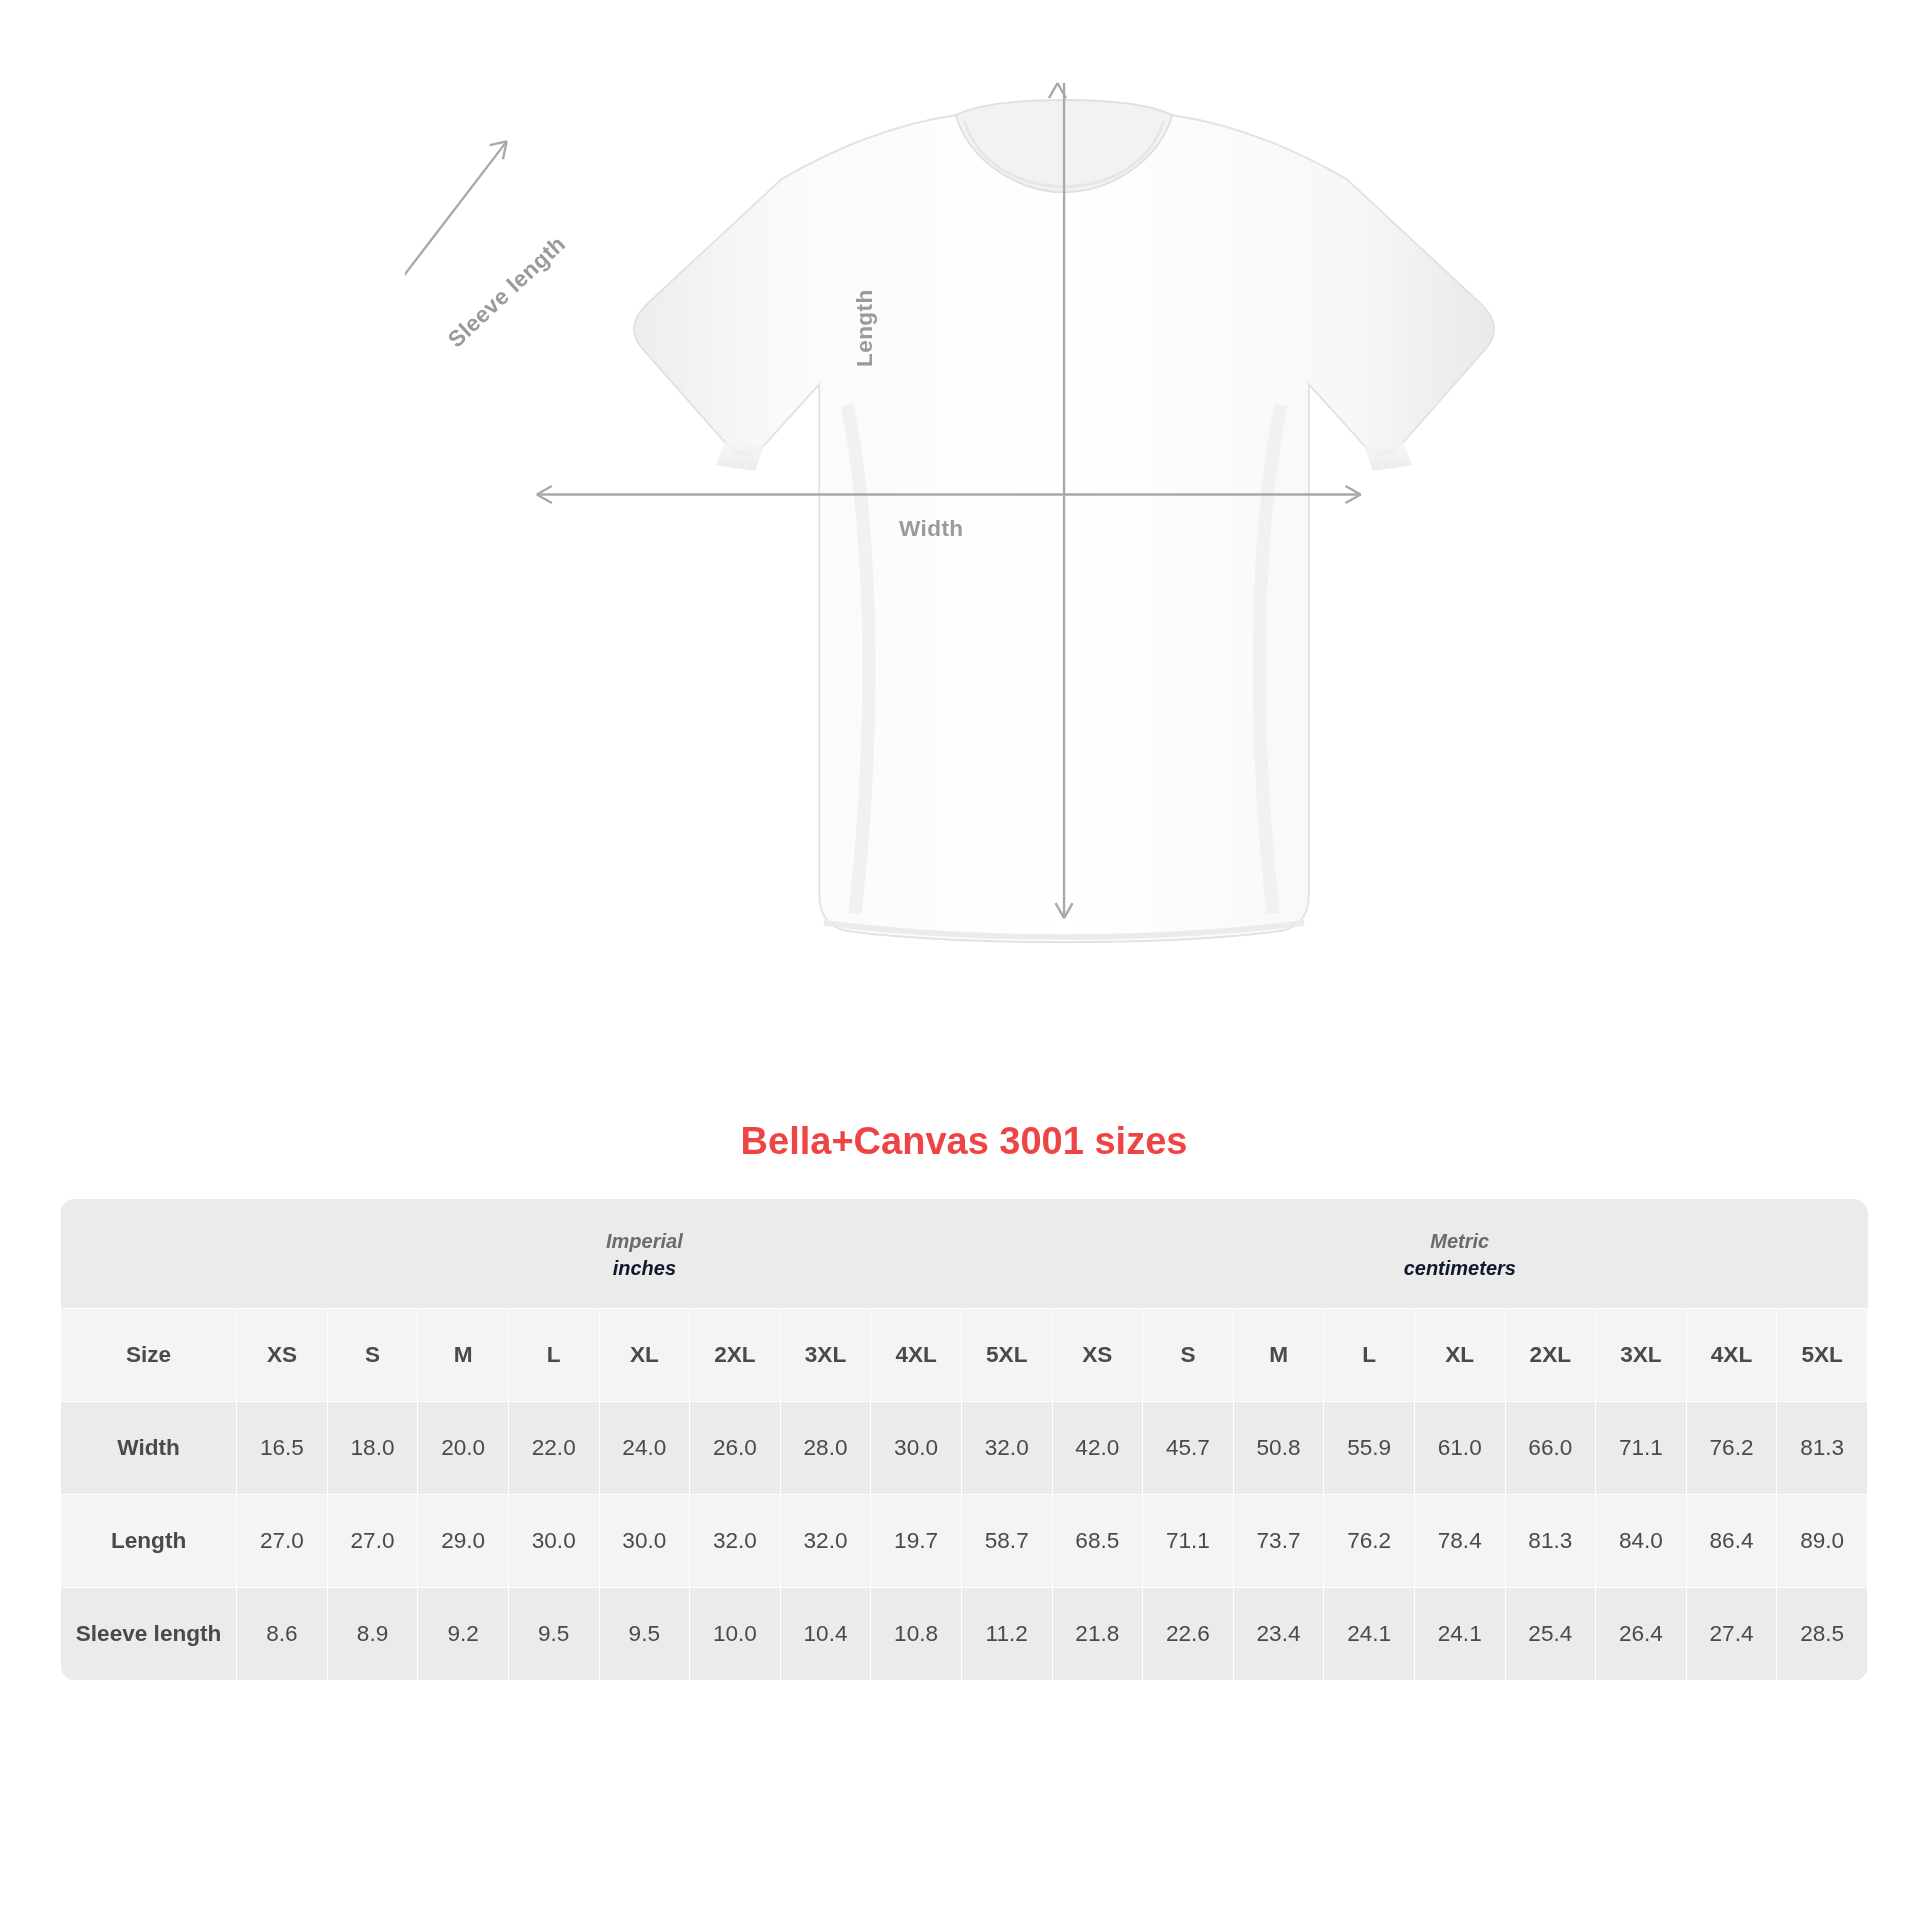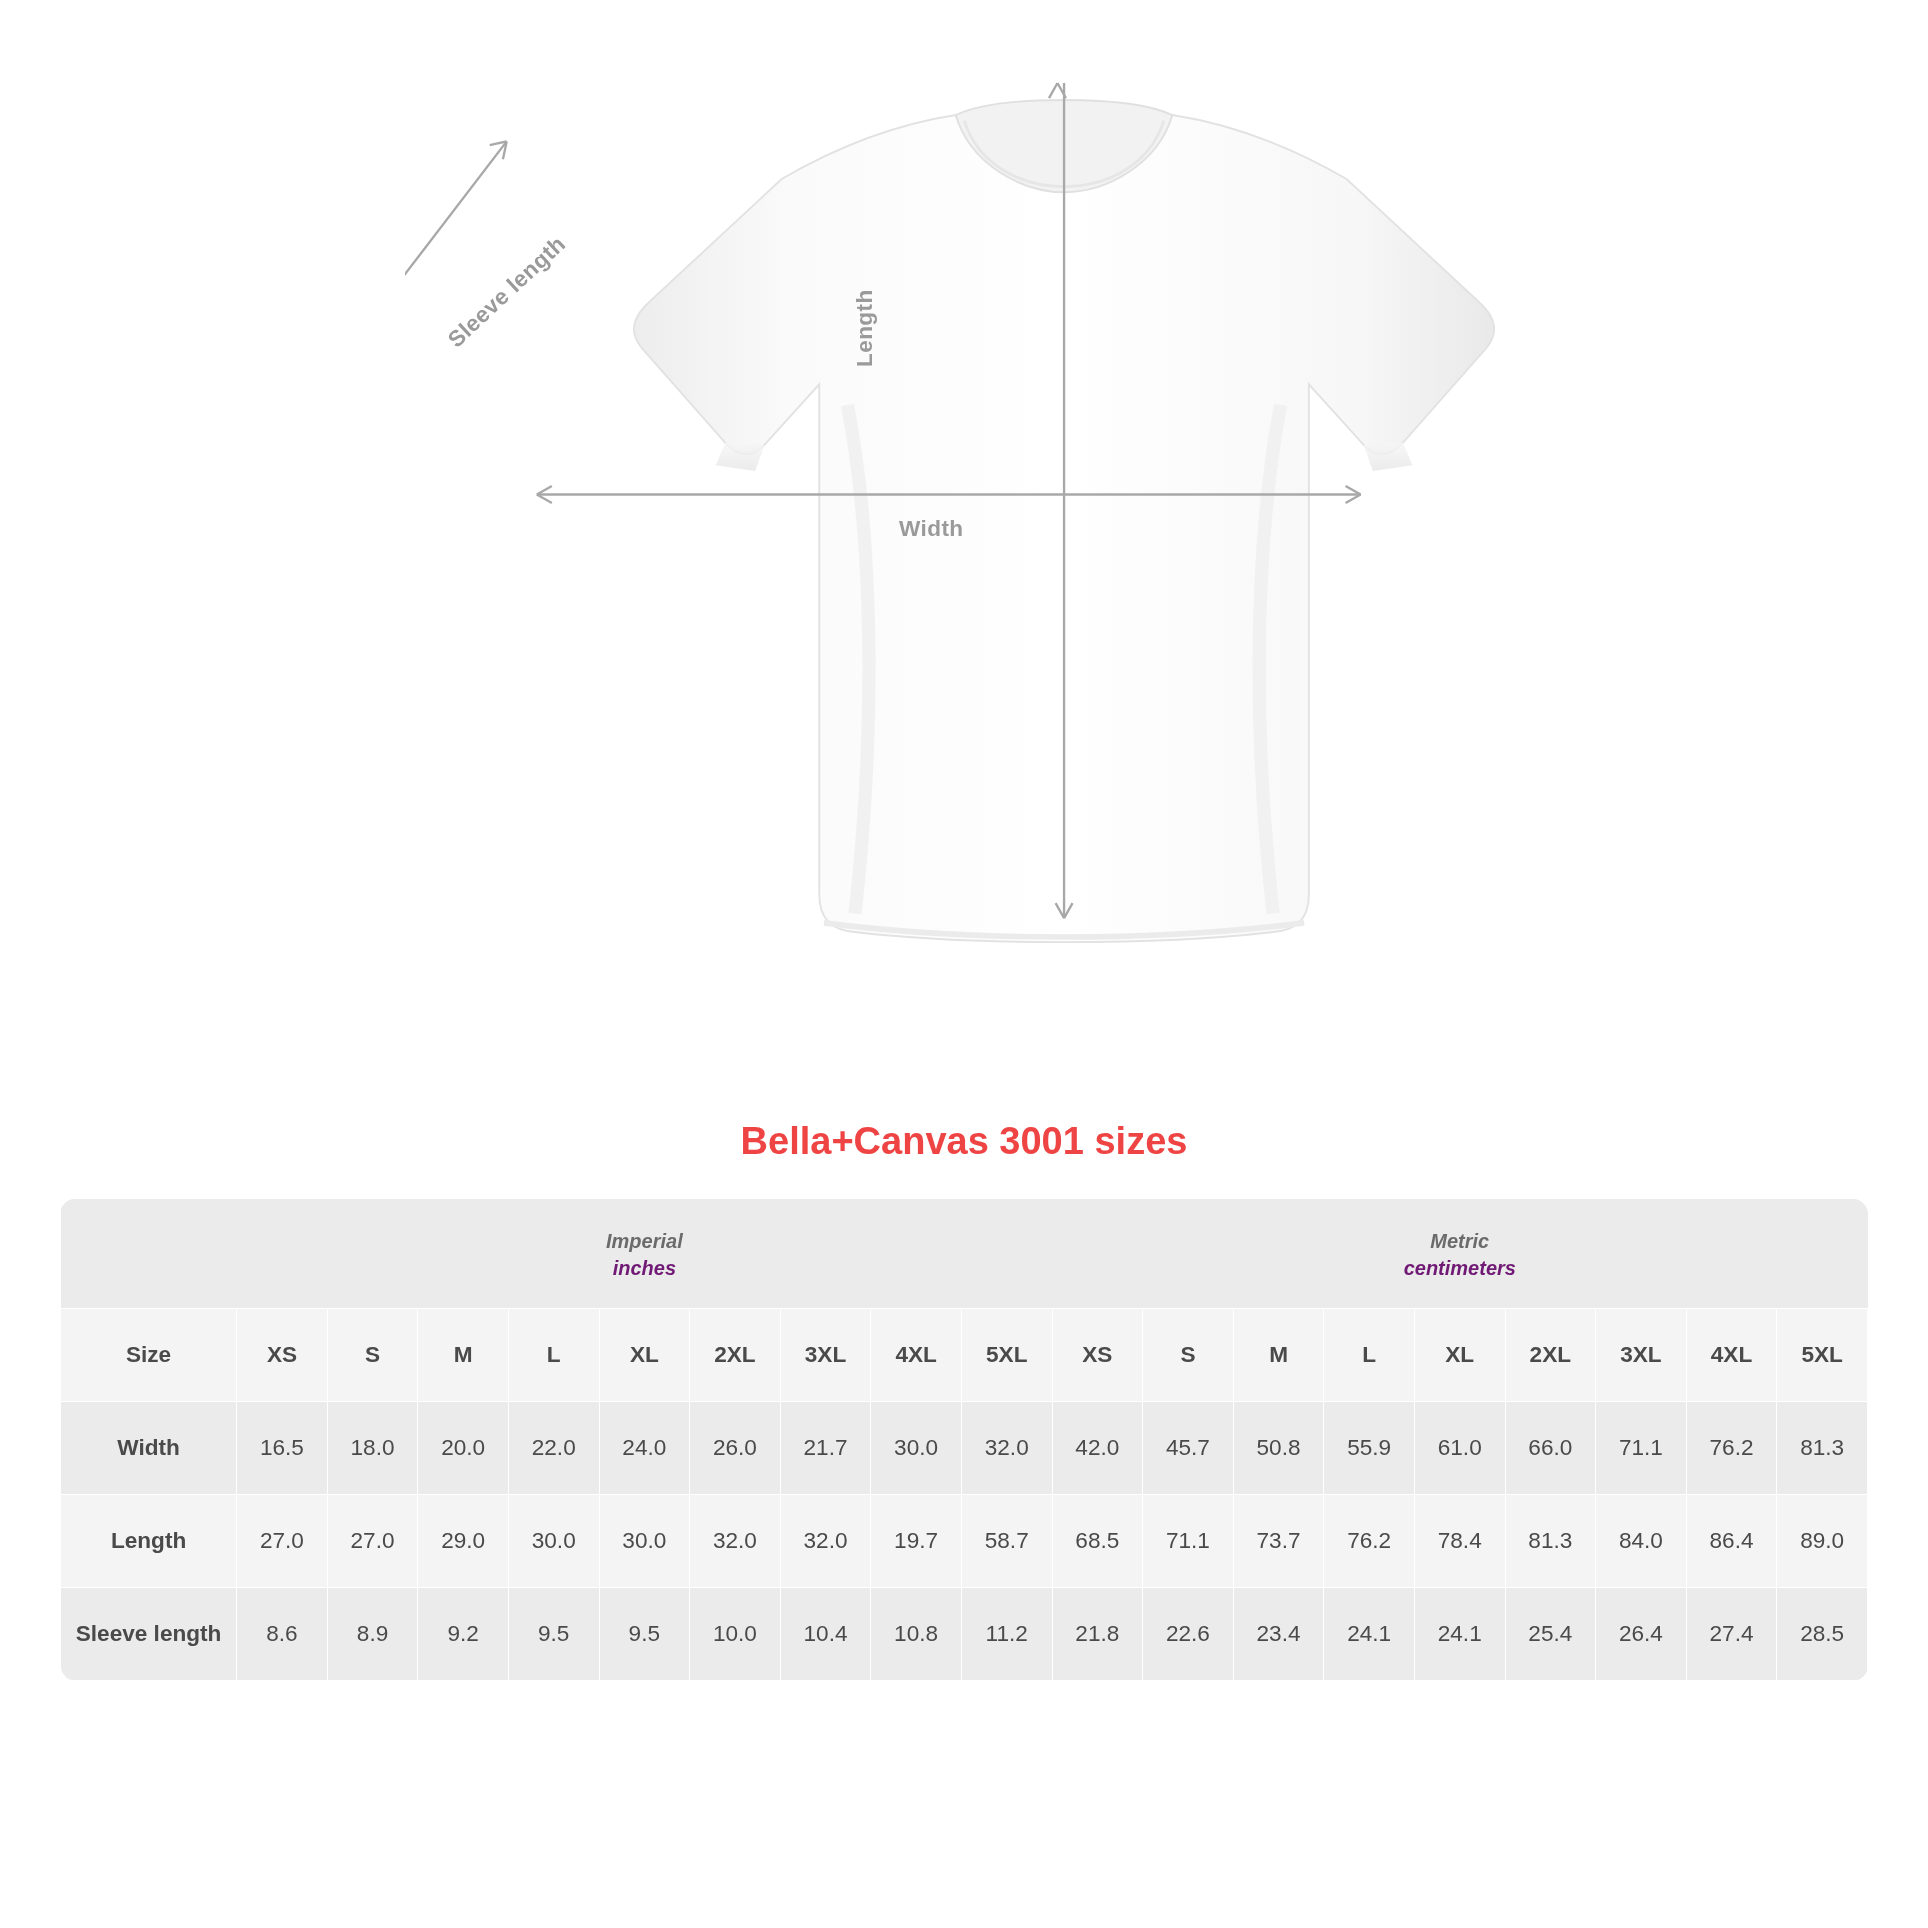--- a/index.html
+++ b/index.html
@@ -105,21 +105,21 @@
   .unit-name {
     font-size: 20px;
     font-weight: bold;
     font-style: italic;
     color: #6b6b6b;
     line-height: 1.25;
   }
   .unit-sub {
     font-size: 20px;
     font-style: italic;
-    color: #701a75;
+    color: #0f172a;
     line-height: 1.4;
   }
 
   table.size-table td,
   table.size-table th.hdr {
     text-align: center;
     font-size: 22.6px;
     color: #4a4a4a;
     border: 0.9px solid #ffffff;
   }
@@ -292,21 +292,21 @@
         </tr>
 
         <tr class="body-row even">
           <td class="row-head">Width</td>
           <td>16.5</td>
           <td>18.0</td>
           <td>20.0</td>
           <td>22.0</td>
           <td>24.0</td>
           <td>26.0</td>
-          <td>21.7</td>
+          <td>28.0</td>
           <td>30.0</td>
           <td>32.0</td>
           <td>42.0</td>
           <td>45.7</td>
           <td>50.8</td>
           <td>55.9</td>
           <td>61.0</td>
           <td>66.0</td>
           <td>71.1</td>
           <td>76.2</td>

